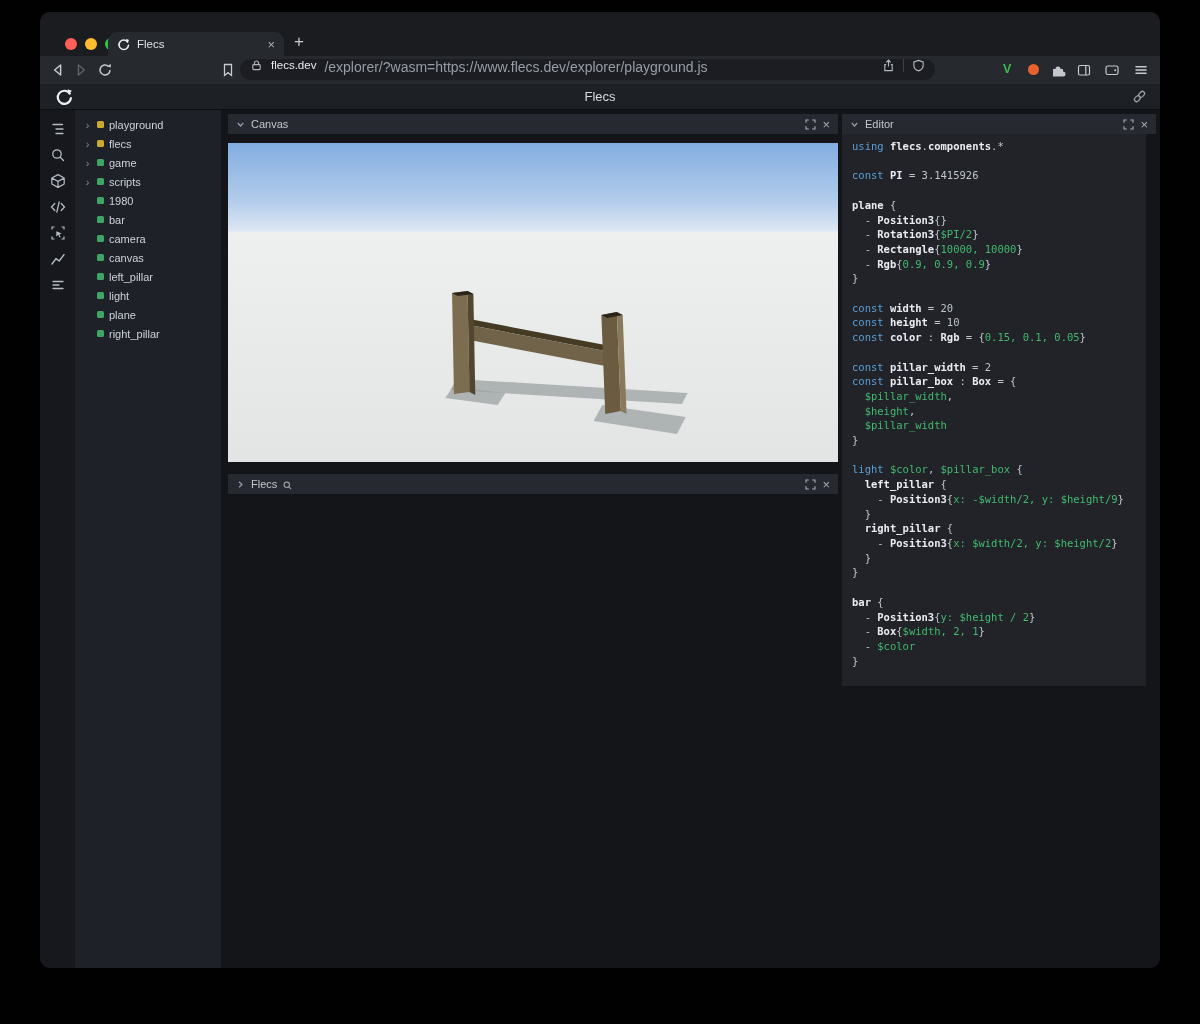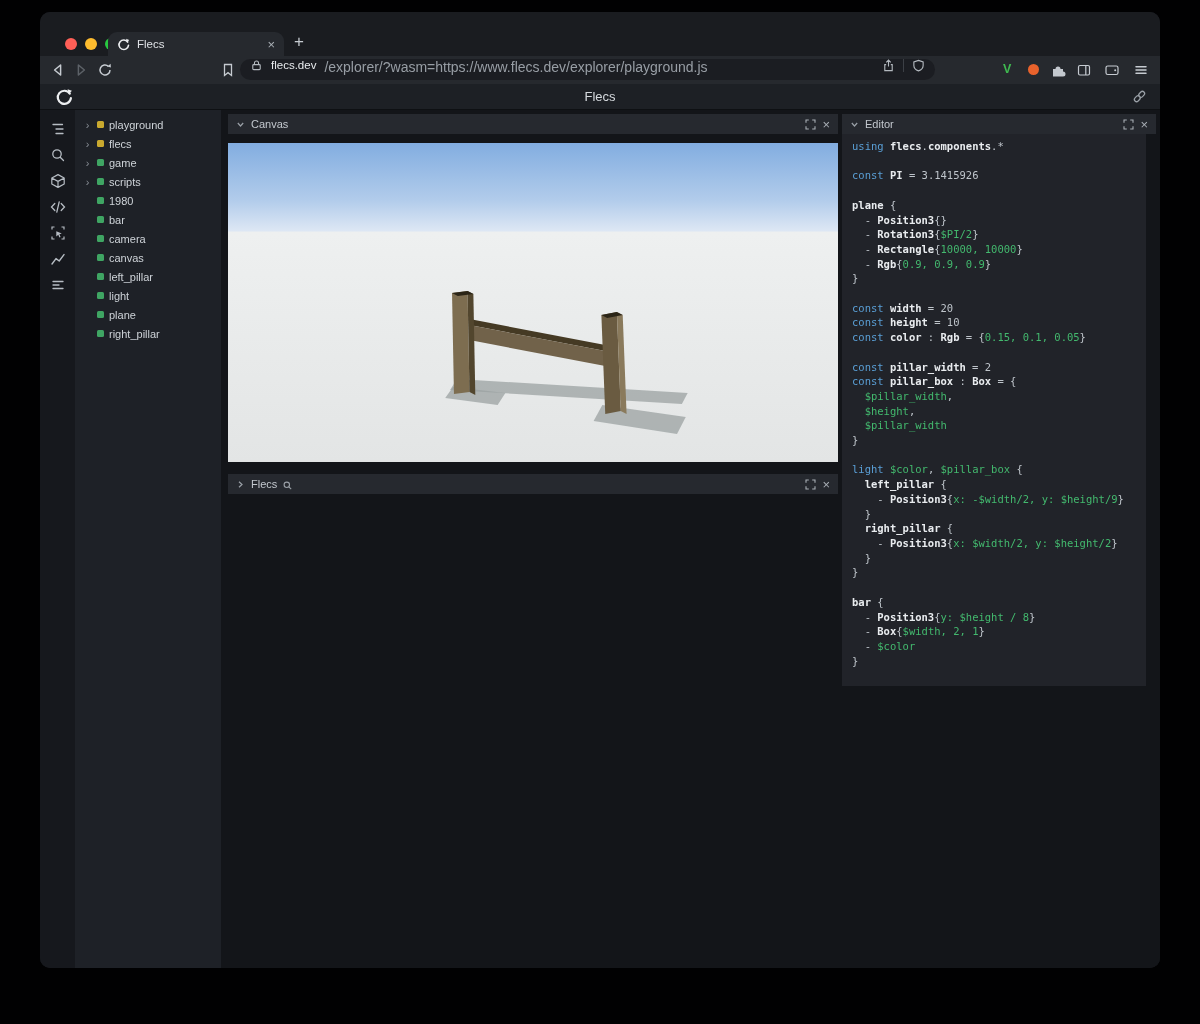--- a/index.html
+++ b/index.html
@@ -385,21 +385,21 @@
           <div class="code-line"><span class="tk-k">light </span><span class="tk-g">$color</span><span class="tk-p">, </span><span class="tk-g">$pillar_box</span><span class="tk-p"> {</span></div>
           <div class="code-line"><span class="tk-p">  </span><span class="tk-i">left_pillar</span><span class="tk-p"> {</span></div>
           <div class="code-line"><span class="tk-p">    - </span><span class="tk-i">Position3</span><span class="tk-p">{</span><span class="tk-g">x: -$width/2, y: $height/9</span><span class="tk-p">}</span></div>
           <div class="code-line"><span class="tk-p">  }</span></div>
           <div class="code-line"><span class="tk-p">  </span><span class="tk-i">right_pillar</span><span class="tk-p"> {</span></div>
           <div class="code-line"><span class="tk-p">    - </span><span class="tk-i">Position3</span><span class="tk-p">{</span><span class="tk-g">x: $width/2, y: $height/2</span><span class="tk-p">}</span></div>
           <div class="code-line"><span class="tk-p">  }</span></div>
           <div class="code-line"><span class="tk-p">}</span></div>
           <div class="code-line">&nbsp;</div>
           <div class="code-line"><span class="tk-i">bar</span><span class="tk-p"> {</span></div>
-          <div class="code-line"><span class="tk-p">  - </span><span class="tk-i">Position3</span><span class="tk-p">{</span><span class="tk-g">y: $height / 8</span><span class="tk-p">}</span></div>
+          <div class="code-line"><span class="tk-p">  - </span><span class="tk-i">Position3</span><span class="tk-p">{</span><span class="tk-g">y: $height / 2</span><span class="tk-p">}</span></div>
           <div class="code-line"><span class="tk-p">  - </span><span class="tk-i">Box</span><span class="tk-p">{</span><span class="tk-g">$width, 2, 1</span><span class="tk-p">}</span></div>
           <div class="code-line"><span class="tk-p">  - </span><span class="tk-g">$color</span></div>
           <div class="code-line"><span class="tk-p">}</span></div>
         </div>
     </div>
 
   </div>
 </div>
 
 </body></html>

